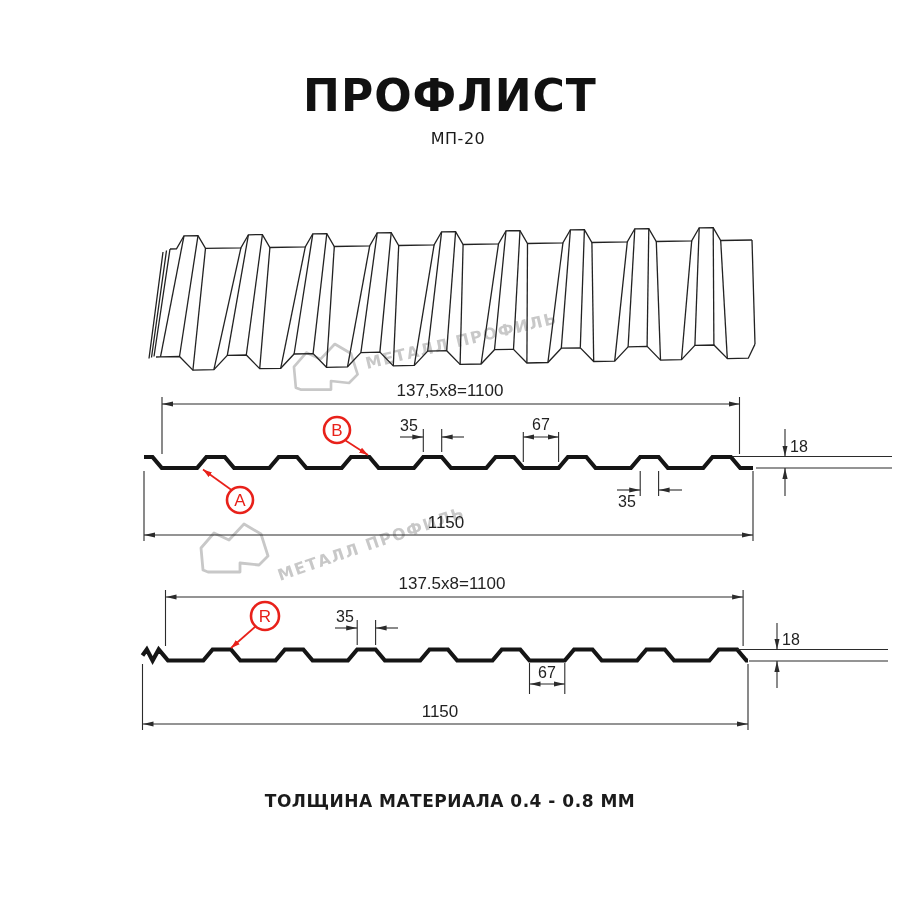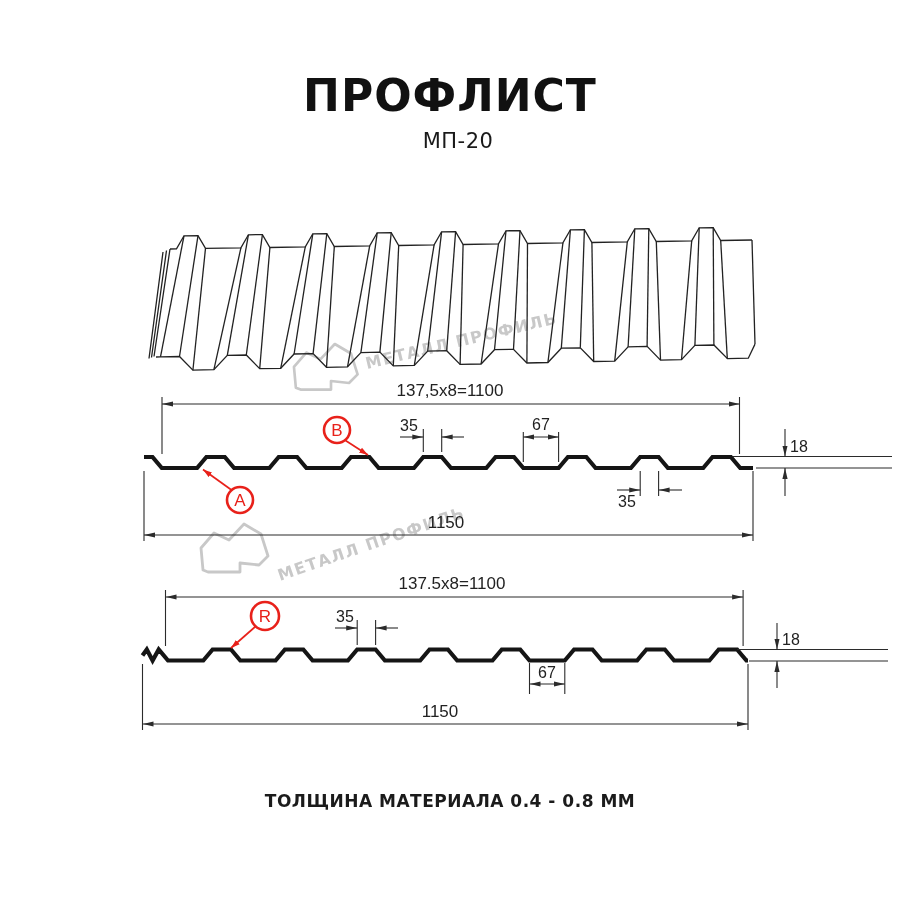--- a/index.html
+++ b/index.html
@@ -2,21 +2,21 @@
 <html><head>
 <meta charset="utf-8">
 <style>
   html,body{margin:0;padding:0;background:#fff;}
   .canvas{position:relative;width:900px;height:900px;background:#fff;overflow:hidden;
           font-family:"Liberation Sans",sans-serif;}
   .title{position:absolute;top:74px;left:0;right:0;text-align:center;
          font-family:"DejaVu Sans",sans-serif;font-weight:800;font-size:44px;line-height:1;
          letter-spacing:1px;color:#111;}
   .subtitle{position:absolute;top:131px;left:16px;right:0;text-align:center;
-            font-family:"DejaVu Sans",sans-serif;font-weight:500;font-size:21px;line-height:1;
+            font-family:"DejaVu Sans",sans-serif;font-weight:500;font-size:16px;line-height:1;
             letter-spacing:.5px;color:#1a1a1a;}
   .footer{position:absolute;top:793px;left:0;right:0;text-align:center;
           font-family:"DejaVu Sans",sans-serif;font-weight:600;font-size:17px;line-height:1;
           letter-spacing:.5px;color:#1b1b1b;}
   svg{position:absolute;left:0;top:0;}
   svg text{font-family:"Liberation Sans",sans-serif;font-size:16px;fill:#222;text-anchor:middle;}
   svg text.lg{font-size:17px;}
   svg text.left{text-anchor:start;}
   .thin{stroke:#2b2b2b;stroke-width:1.1;fill:none;}
   .sheetline{stroke:#222;stroke-width:1.3;fill:none;stroke-linejoin:miter;}

